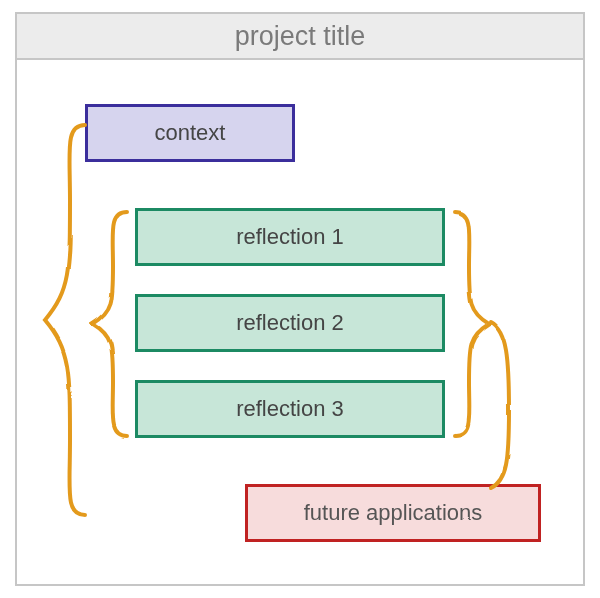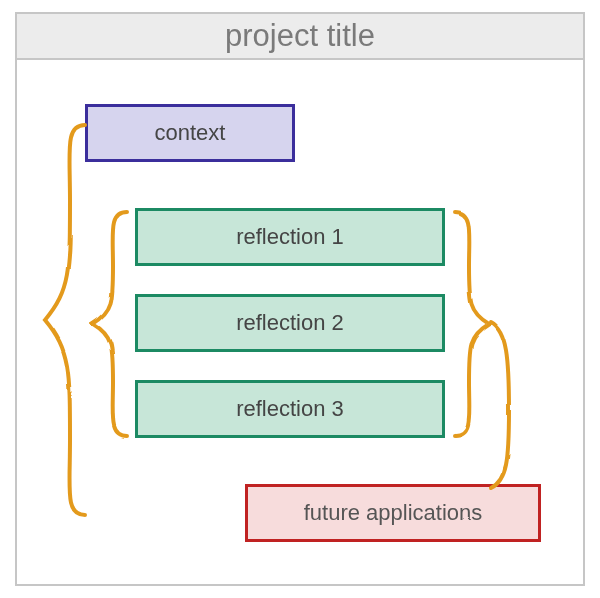--- a/index.html
+++ b/index.html
@@ -23,21 +23,21 @@
     width: 100%;
     height: 46px;
     background: #ececec;
     border-bottom: 2px solid #c6c6c6;
     display: flex;
     align-items: center;
     justify-content: center;
   }
   .title-text {
     color: #7a7a7a;
-    font-size: 31px;
+    font-size: 27px;
   }
   .canvas {
     position: relative;
     width: 100%;
     height: calc(100% - 46px);
   }
   .box {
     position: absolute;
     display: flex;
     align-items: center;

